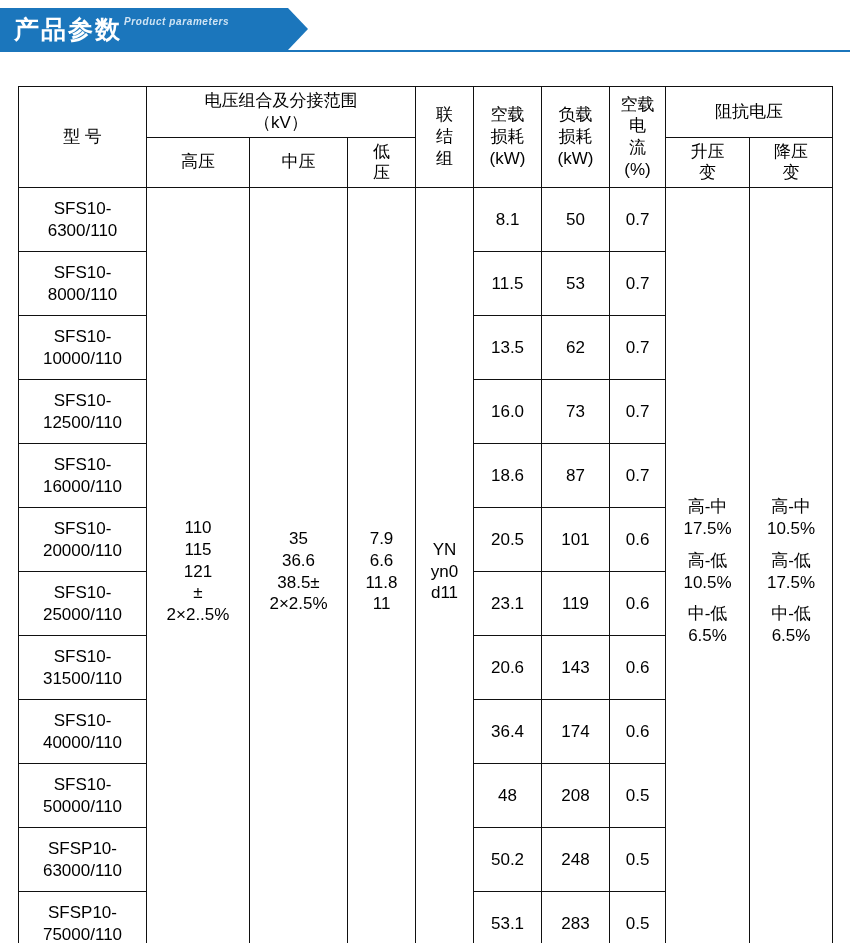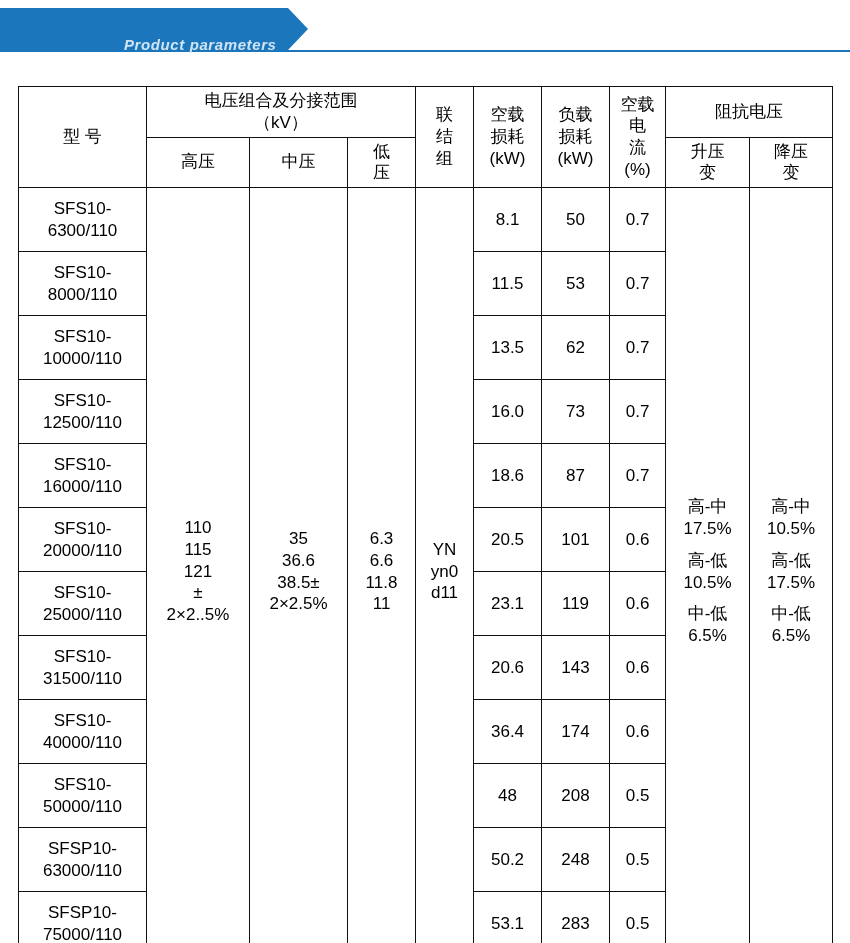--- a/index.html
+++ b/index.html
@@ -54,22 +54,22 @@
     top: 13px;
     font-size: 25px;
     font-weight: bold;
     color: #ffffff;
     letter-spacing: 2px;
     line-height: 32px;
   }
   .banner-en {
     position: absolute;
     left: 124px;
-    top: 36px;
-    font-size: 15px;
+    top: 16px;
+    font-size: 10px;
     font-weight: bold;
     color: #cfe4f4;
     letter-spacing: 0.6px;
     font-style: italic;
   }
 
   
   .table-wrap {
     padding: 24px 18px 0 18px;
     box-sizing: border-box;
@@ -131,20 +131,21 @@
   col.c-cur    { width: 56px;  }
   col.c-up     { width: 84px;  }
   col.c-down   { width: 83px;  }
 </style>
 </head>
 <body>
 
 <div class="banner">
   <div class="banner-bar"></div>
   <div class="banner-underline"></div>
+  <div class="banner-cn">产品参数</div>
   <div class="banner-en">Product parameters</div>
 </div>
 
 <div class="table-wrap">
   <table class="spec">
     <colgroup>
       <col class="c-model">
         <col class="c-hv">
         <col class="c-mv">
         <col class="c-lv">
@@ -198,21 +199,21 @@
           <span>±</span><br>
           <span>2×2..5%</span>
         </td>
         <td rowspan="12" class="big-merge">
           <span>35</span><br>
           <span>36.6</span><br>
           <span>38.5±</span><br>
           <span>2×2.5%</span>
         </td>
         <td rowspan="12" class="big-merge">
-          <span>6.3</span><br>
+          <span>7.9</span><br>
           <span>6.6</span><br>
           <span>11.8</span><br>
           <span>11</span>
         </td>
         <td rowspan="12" class="big-merge">
           <span>YN</span><br>
           <span>yn0</span><br>
           <span>d11</span>
         </td>
         <td class="numcell">8.1</td>

